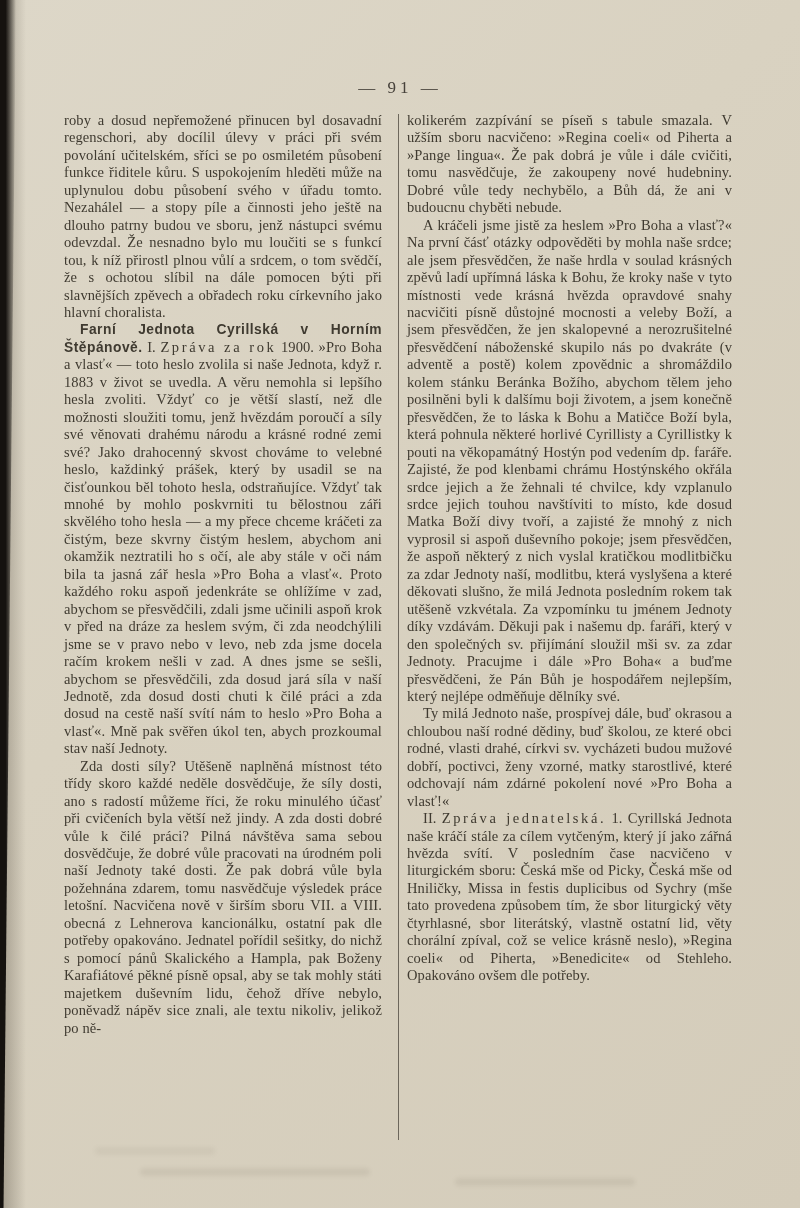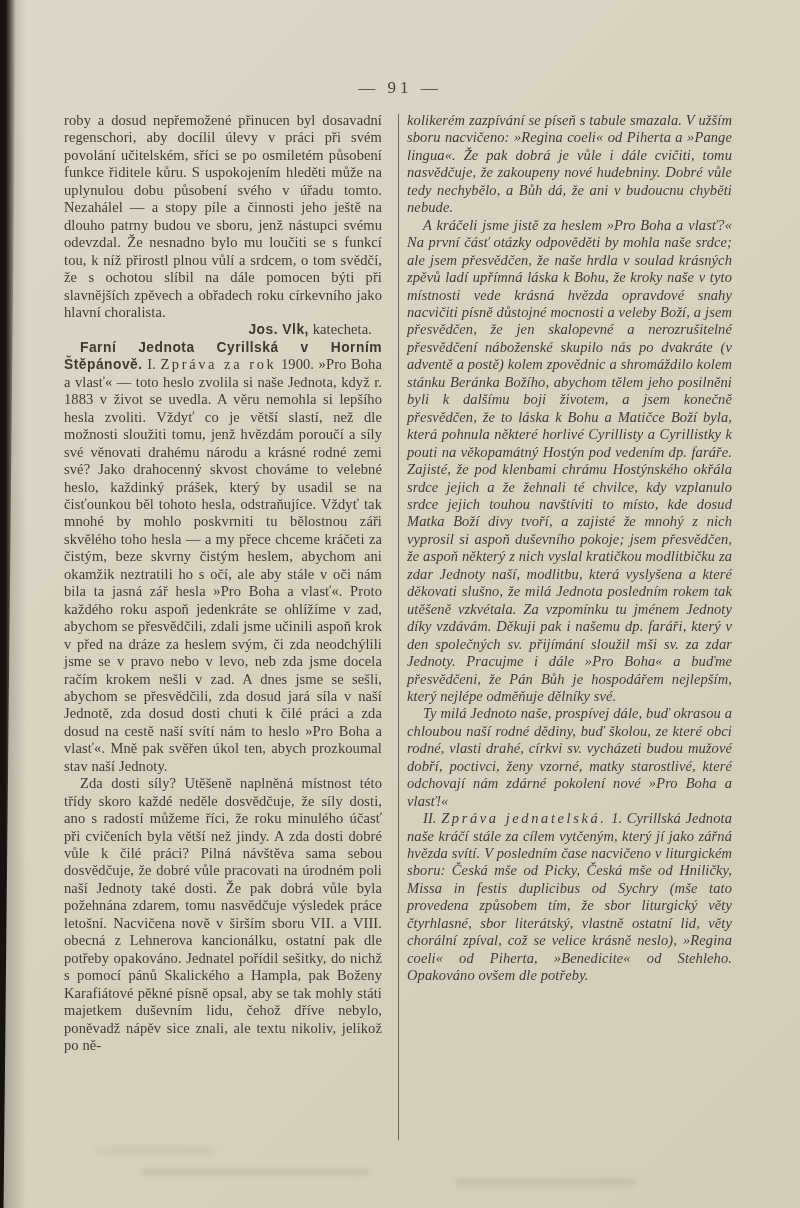--- a/index.html
+++ b/index.html
@@ -31,21 +31,21 @@
   .columns{
     position:absolute;top:112px;left:64px;width:657px;
     display:flex;
   }
   .column{
     font-size:14.5px;line-height:17.45px;
     text-align:justify;
     letter-spacing:.1px;
   }
   .column.left{width:318px;}
-  .column.right{width:325px;font-style:italic;}
+  .column.right{width:325px;}
   .col-rule{
     position:absolute;left:398px;top:114px;height:1026px;width:1px;
     background:#59544a;opacity:.85;
   }
   .para{margin:0;padding:0;}
   .para.indent{text-indent:16px;}
   .para.signature{text-align:right;padding-right:10px;}
   .b{font-weight:bold;}
   .sans{font-family:"Liberation Sans","DejaVu Sans",sans-serif;font-size:13.8px;letter-spacing:.5px;}
   .sp{letter-spacing:2.6px;}
@@ -63,21 +63,20 @@
 
 <div class="page">
   <div class="scan-edge-soft"></div>
   <div class="scan-edge"></div>
 
   <div class="page-number">— 91 —</div>
 
   <div class="columns">
     <div class="column left">
         <p class="para plain"><span>roby a dosud nepřemožené přinucen byl dosavadní regenschori, aby docílil úlevy v práci při svém povolání učitelském, sříci se po osmiletém působení funkce řiditele kůru. S uspokojením hleděti může na uplynulou dobu působení svého v úřadu tomto. Nezahálel — a stopy píle a činnosti jeho ještě na dlouho patrny budou ve sboru, jenž nástupci svému odevzdal. Že nesnadno bylo mu loučiti se s funkcí tou, k níž přirostl plnou vůlí a srdcem, o tom svědčí, že s ochotou slíbil na dále pomocen býti při slavnějších zpěvech a obřadech roku církevního jako hlavní choralista.</span></p>
-        <p class="para signature"><span class="b sans">Jos. Vlk,</span><span> katecheta.</span></p>
         <p class="para indent"><span class="b sans">Farní Jednota Cyrillská v Horním Štěpánově.</span><span> I. </span><span class="sp">Zpráva za rok</span><span> 1900. »Pro Boha a vlasť« — toto heslo zvolila si naše Jednota, když r. 1883 v život se uvedla. A věru nemohla si lepšího hesla zvoliti. Vždyť co je větší slastí, než dle možnosti sloužiti tomu, jenž hvězdám poroučí a síly své věnovati drahému národu a krásné rodné zemi své? Jako drahocenný skvost chováme to velebné heslo, každinký prášek, který by usadil se na čisťounkou běl tohoto hesla, odstraňujíce. Vždyť tak mnohé by mohlo poskvrniti tu bělostnou záři skvělého toho hesla — a my přece chceme kráčeti za čistým, beze skvrny čistým heslem, abychom ani okamžik neztratili ho s očí, ale aby stále v oči nám bila ta jasná zář hesla »Pro Boha a vlasť«. Proto každého roku aspoň jedenkráte se ohlížíme v zad, abychom se přesvědčili, zdali jsme učinili aspoň krok v před na dráze za heslem svým, či zda neodchýlili jsme se v pravo nebo v levo, neb zda jsme docela račím krokem nešli v zad. A dnes jsme se sešli, abychom se přesvědčili, zda dosud jará síla v naší Jednotě, zda dosud dosti chuti k čilé práci a zda dosud na cestě naší svítí nám to heslo »Pro Boha a vlasť«. Mně pak svěřen úkol ten, abych prozkoumal stav naší Jednoty.</span></p>
         <p class="para indent"><span>Zda dosti síly? Utěšeně naplněná místnost této třídy skoro každé neděle dosvědčuje, že síly dosti, ano s radostí můžeme říci, že roku minulého účasť při cvičeních byla větší než jindy. A zda dosti dobré vůle k čilé práci? Pilná návštěva sama sebou dosvědčuje, že dobré vůle pracovati na úrodném poli naší Jednoty také dosti. Že pak dobrá vůle byla požehnána zdarem, tomu nasvědčuje výsledek práce letošní. Nacvičena nově v širším sboru VII. a VIII. obecná z Lehnerova kancionálku, ostatní pak dle potřeby opakováno. Jednatel pořídil sešitky, do nichž s pomocí pánů Skalického a Hampla, pak Boženy Karafiátové pěkné písně opsal, aby se tak mohly státi majetkem duševním lidu, čehož dříve nebylo, poněvadž nápěv sice znali, ale textu nikoliv, jelikož po ně-</span></p>
       </div>
   </div>
   <div class="col-rule"></div>
   <div class="columns" style="left:407px;width:325px;">
     <div class="column right">
         <p class="para plain"><span>kolikerém zazpívání se píseň s tabule smazala. V užším sboru nacvičeno: »Regina coeli« od Piherta a »Pange lingua«. Že pak dobrá je vůle i dále cvičiti, tomu nasvědčuje, že zakoupeny nové hudebniny. Dobré vůle tedy nechybělo, a Bůh dá, že ani v budoucnu chyběti nebude.</span></p>
         <p class="para indent"><span>A kráčeli jsme jistě za heslem »Pro Boha a vlasť?« Na první čásť otázky odpověděti by mohla naše srdce; ale jsem přesvědčen, že naše hrdla v soulad krásných zpěvů ladí upřímná láska k Bohu, že kroky naše v tyto místnosti vede krásná hvězda opravdové snahy nacvičiti písně důstojné mocnosti a veleby Boží, a jsem přesvědčen, že jen skalopevné a nerozrušitelné přesvědčení náboženské skupilo nás po dvakráte (v adventě a postě) kolem zpovědnic a shromáždilo kolem stánku Beránka Božího, abychom tělem jeho posilněni byli k dalšímu boji životem, a jsem konečně přesvědčen, že to láska k Bohu a Matičce Boží byla, která pohnula některé horlivé Cyrillisty a Cyrillistky k pouti na věkopamátný Hostýn pod vedením dp. faráře. Zajisté, že pod klenbami chrámu Hostýnského okřála srdce jejich a že žehnali té chvilce, kdy vzplanulo srdce jejich touhou navštíviti to místo, kde dosud Matka Boží divy tvoří, a zajisté že mnohý z nich vyprosil si aspoň duševního pokoje; jsem přesvědčen, že aspoň některý z nich vyslal kratičkou modlitbičku za zdar Jednoty naší, modlitbu, která vyslyšena a které děkovati slušno, že milá Jednota posledním rokem tak utěšeně vzkvétala. Za vzpomínku tu jménem Jednoty díky vzdávám. Děkuji pak i našemu dp. faráři, který v den společných sv. přijímání sloužil mši sv. za zdar Jednoty. Pracujme i dále »Pro Boha« a buďme přesvědčeni, že Pán Bůh je hospodářem nejlepším, který nejlépe odměňuje dělníky své.</span></p>
         <p class="para indent"><span>Ty milá Jednoto naše, prospívej dále, buď okrasou a chloubou naší rodné dědiny, buď školou, ze které obci rodné, vlasti drahé, církvi sv. vycházeti budou mužové dobří, poctivci, ženy vzorné, matky starostlivé, které odchovají nám zdárné pokolení nové »Pro Boha a vlasť!«</span></p>

